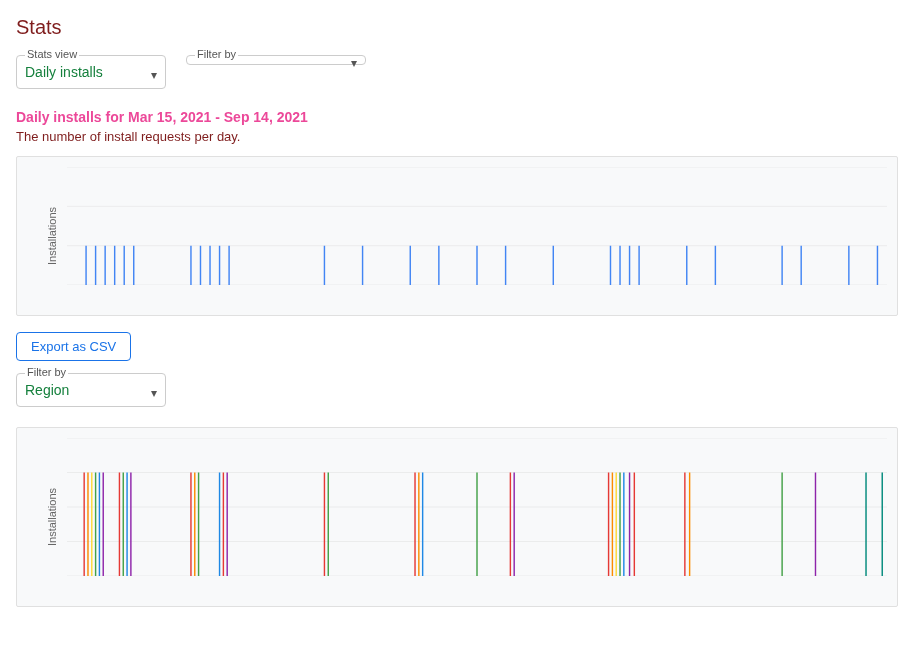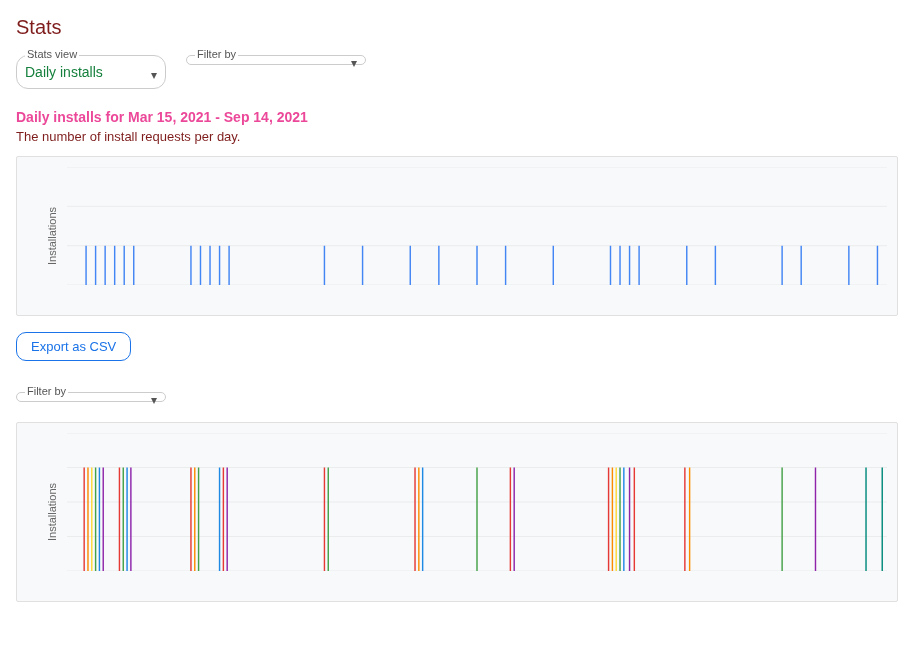--- a/index.html
+++ b/index.html
@@ -18,21 +18,21 @@
       color: #7f1d1d;
     }
     .controls-row {
       display: flex;
       gap: 20px;
       margin-bottom: 20px;
       align-items: flex-start;
     }
     .select-container {
       border: 1px solid #ccc;
-      border-radius: 12px;
+      border-radius: 4px;
       padding: 4px 8px;
       position: relative;
       min-width: 150px;
     }
     .select-container .select-label {
       font-size: 11px;
       color: #555;
       position: absolute;
       top: -8px;
       left: 8px;
@@ -90,25 +90,25 @@
       white-space: nowrap;
     }
     .chart-svg {
       width: 100%;
       height: 100%;
     }
     .export-btn {
       border: 1px solid #1a73e8;
       background: #fff;
       color: #1a73e8;
-      border-radius: 10px;
+      border-radius: 4px;
       padding: 6px 14px;
       font-size: 13px;
       cursor: pointer;
-      margin-bottom: 23px;
+      margin-bottom: 4px;
     }
     .second-section {
       margin-top: 8px;
     }
     .chart-container2 {
       background: #f8f9fa;
       border: 1px solid #e0e0e0;
       border-radius: 2px;
       position: relative;
       height: 180px;
@@ -210,20 +210,25 @@
     <text x="840" y="136" text-anchor="middle" font-size="9" fill="#666">16</text>
   </svg>
 </div>
 
 <button class="export-btn">Export as CSV</button>
 
 <div class="second-section">
   <div class="controls-row">
     <div class="select-container" style="min-width:150px;">
       <span class="select-label">Filter by</span>
+      <select>
+        <option>Region</option>
+        <option>Country</option>
+        <option>Language</option>
+      </select>
       <span class="select-arrow">▾</span>
     </div>
   </div>
 
 
   <div class="chart-container2">
     <span class="chart-y-label">Installations</span>
     <svg class="chart-svg" viewBox="0 0 860 140" preserveAspectRatio="none">
 
       <line x1="0" y1="0" x2="860" y2="0" stroke="#ddd" stroke-width="0.5"></line>

